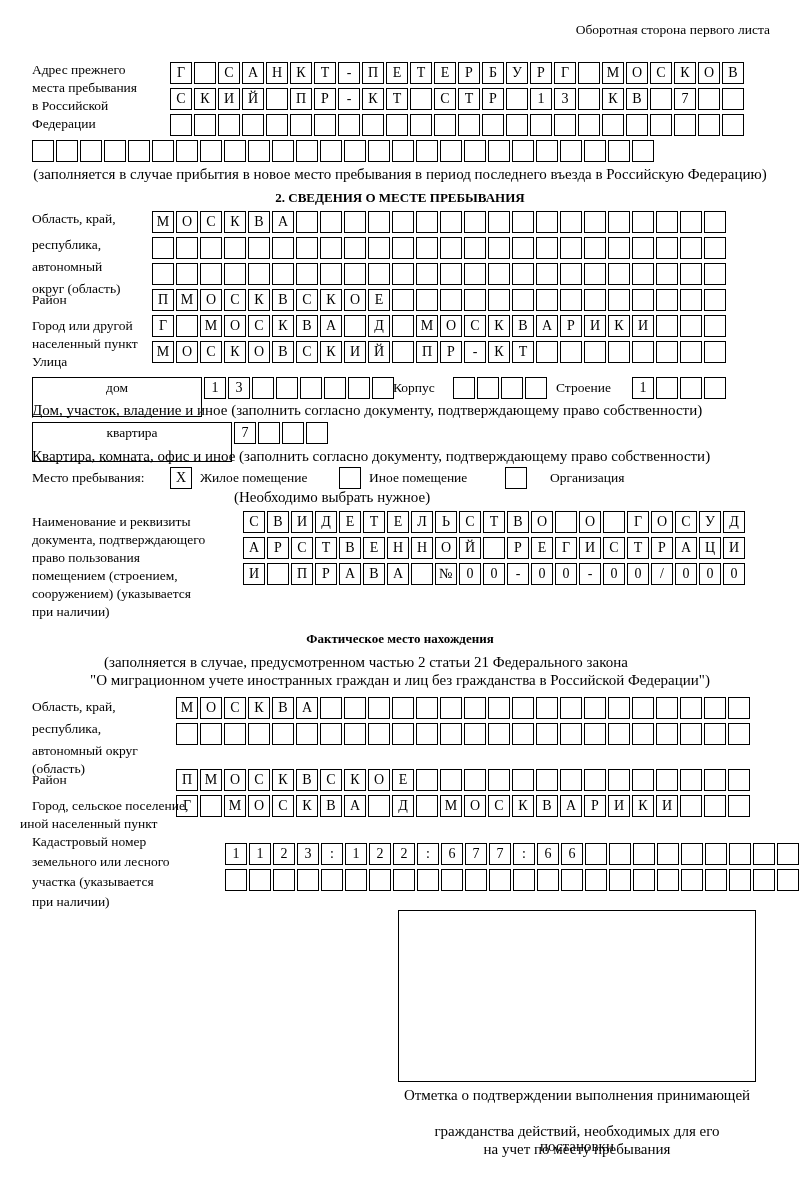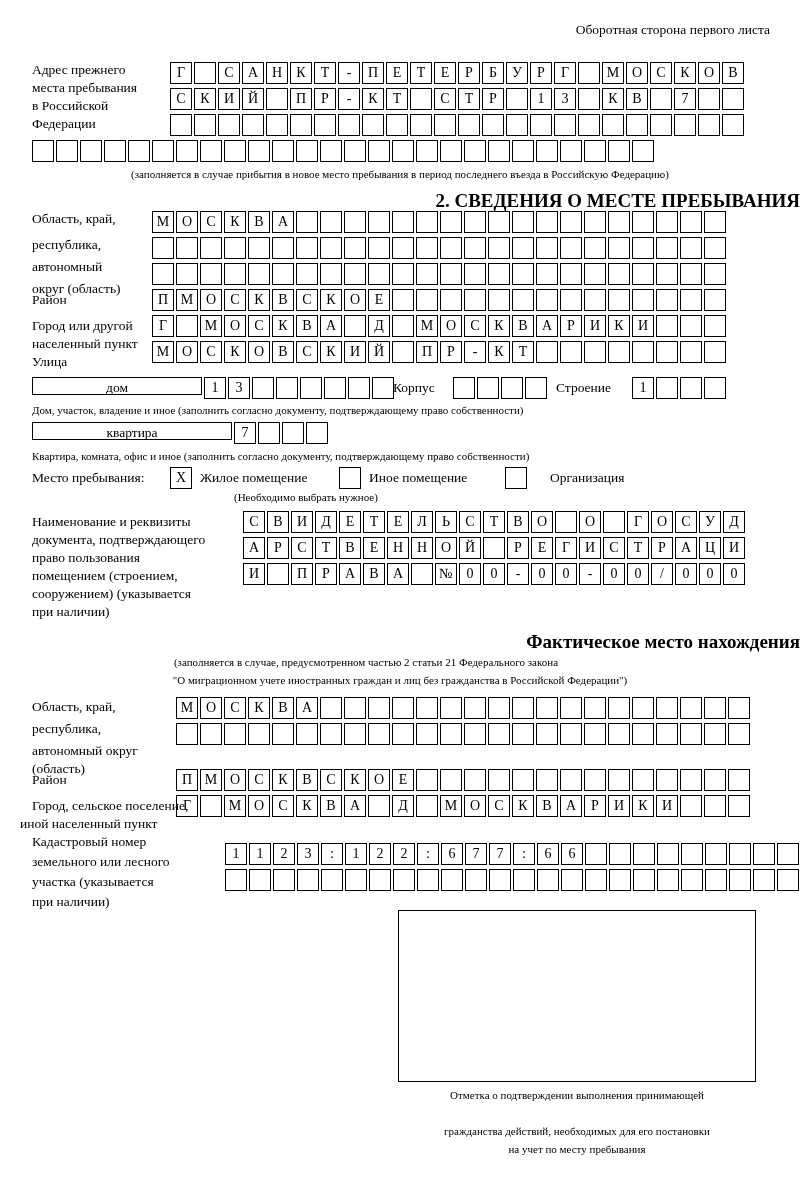--- a/index.html
+++ b/index.html
@@ -25,36 +25,36 @@
     box-sizing:border-box;
     font-size:14px;
     line-height:20px;
     text-align:center;
     font-family:"Liberation Serif", serif;
   }
   .cell:last-child{margin-right:0;}
   .labelbox{
     border:1px solid #000;
     box-sizing:border-box;
-    height:18px;
+    height:40px;
     font-size:13.5px;
     line-height:20px;
     text-align:center;
     margin-right:2px;
   }
   .txtlabel{position:absolute;font-size:13.5px;line-height:16px;}
-  .txtlabel-sm{position:absolute;font-size:11px;line-height:15px;}
+  .txtlabel-sm{position:absolute;font-size:15px;line-height:15px;}
   .bigbox{
     position:absolute;
     border:1px solid #000;
     box-sizing:border-box;
   }
   .sect-title{
-    position:absolute;width:100%;text-align:right;
-    font-size:19px;font-weight:bold;font-family:Liberation Serif, serif;
+    position:absolute;width:100%;text-align:center;
+    font-size:13px;font-weight:bold;font-family:Liberation Serif, serif;
   }
   .chk{
     width:22px;height:22px;border:1px solid #000;box-sizing:border-box;
     display:inline-block;text-align:center;line-height:20px;font-size:14px;
     vertical-align:middle;
   }
 </style>
 </head>
 <body>
 

